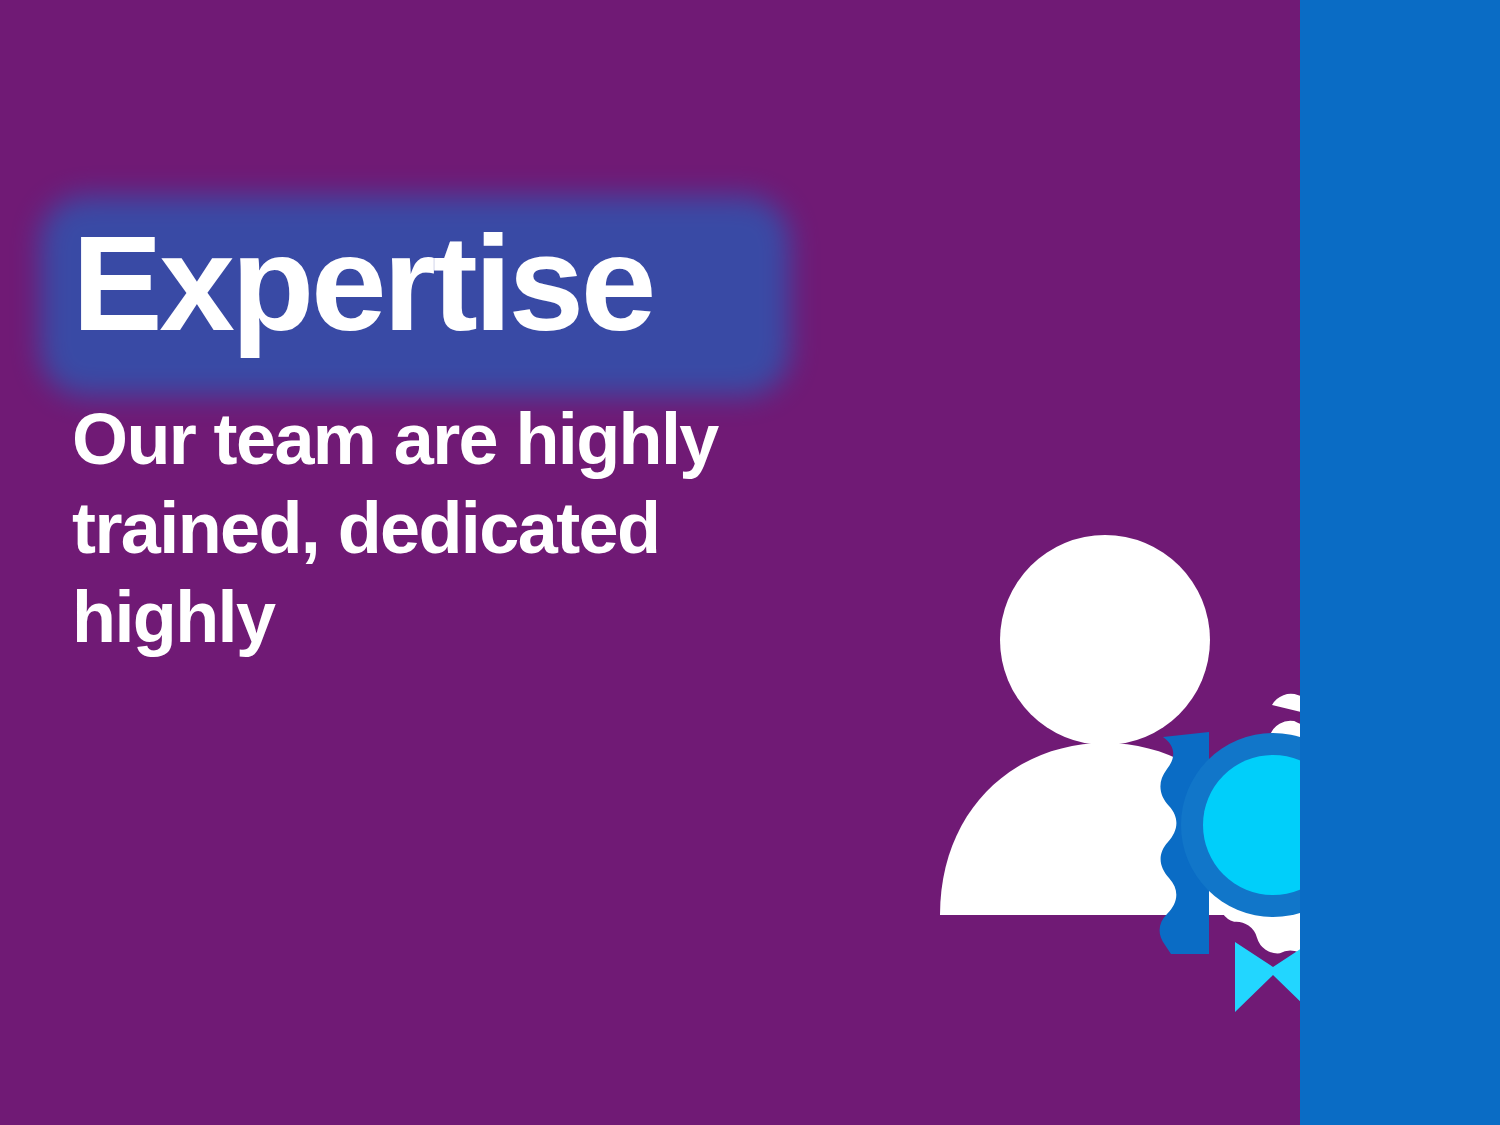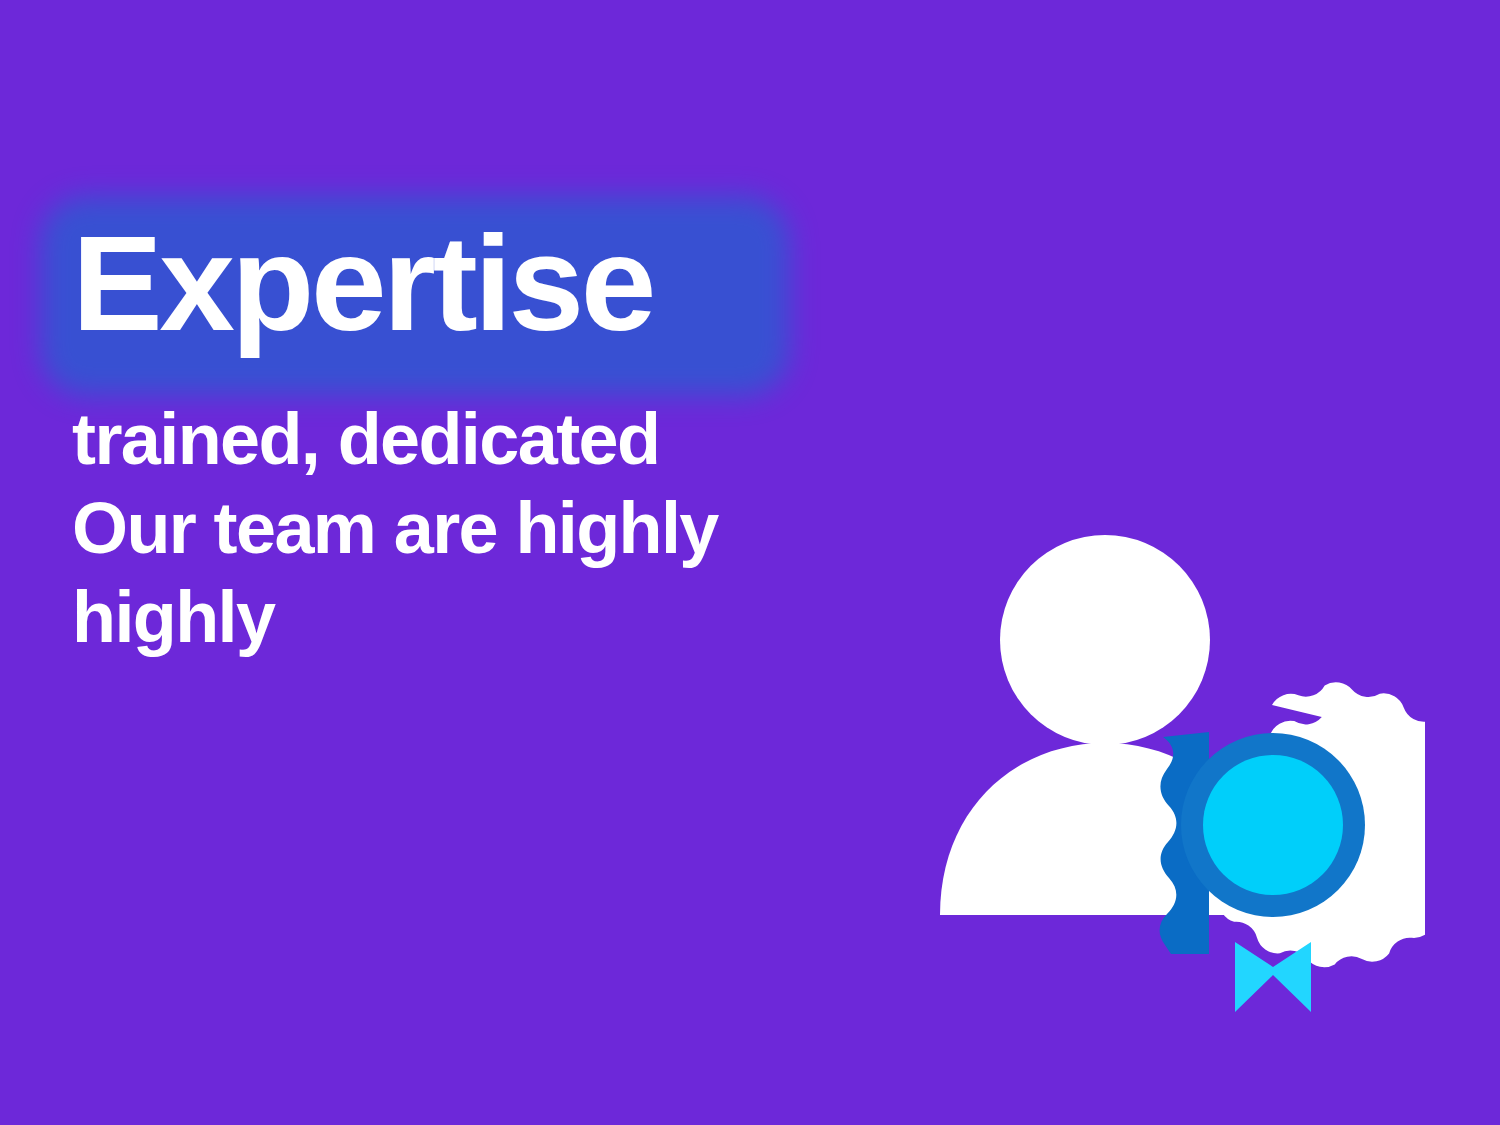--- a/index.html
+++ b/index.html
@@ -2,24 +2,24 @@
 <html><head>
 <meta charset="utf-8">
 <style>
   html, body {
     margin: 0;
     padding: 0;
     background: #0a6cc5;
   }
   #slide {
     position: relative;
-    width: 1500px;
+    width: 1300px;
     height: 1125px;
     overflow: hidden;
-    background: #6d28d9;
+    background: #701a75;
     font-family: "Liberation Sans", sans-serif;
   }
 
   
   #title-glow {
     position: absolute;
     left: 40px;
     top: 196px;
     width: 750px;
     height: 200px;
@@ -72,22 +72,22 @@
 <body>
 
 <div id="slide">
 
   <div id="title-glow"></div>
 
   <div id="text-block">
     <h1 id="page-title">Expertise</h1>
 
     <p id="subtitle">
+      <span class="ln">Our team are highly</span>
       <span class="ln">trained, dedicated</span>
-      <span class="ln">Our team are highly</span>
       <span class="ln">highly</span>
     </p>
   </div>
 
   <div id="expertise-icon">
     <svg viewBox="0 0 520 520" xmlns="http://www.w3.org/2000/svg" aria-hidden="true">
 
       <circle cx="200" cy="135" r="105" fill="#ffffff"></circle>
 
       <path fill="#ffffff" d="M35 410

